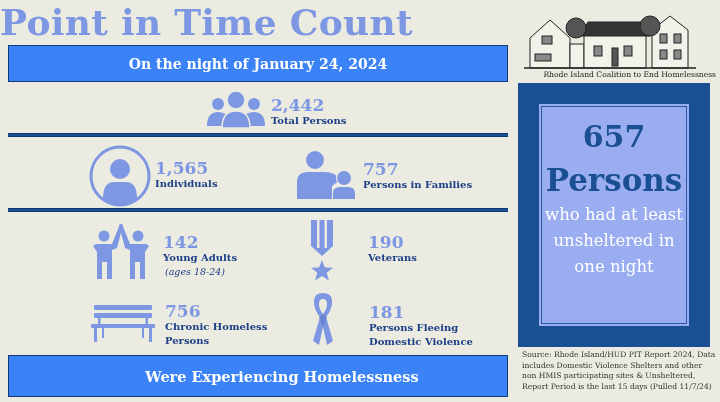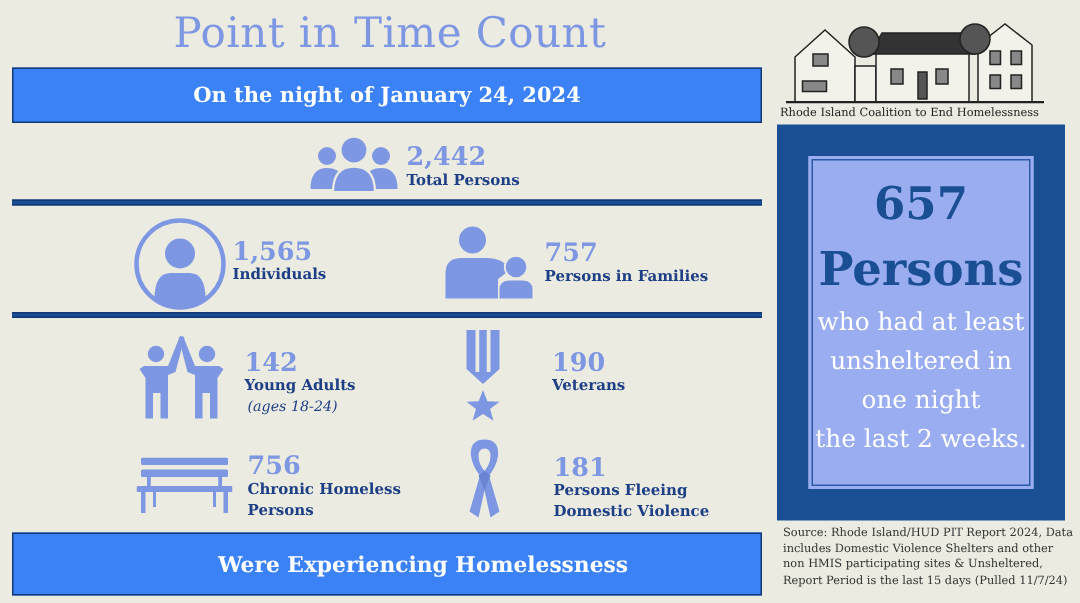--- a/index.html
+++ b/index.html
@@ -7,22 +7,22 @@
   body {
     background: #ebebe1;
     font-family: "DejaVu Serif", "Liberation Serif", serif;
     position: relative;
     color: #1d3f86;
   }
   .abs { position: absolute; }
 
   
   .title {
-    left: 0; top: 2px; width: 520px; text-align: center;
-    font-size: 28px; font-weight: normal; color: #7e97e2;
+    left: 0; top: 2px; width: 520px; 
+    font-size: 36px; font-weight: bold; color: #7e97e2;
     letter-spacing: 0.3px; line-height: 40px;
   }
 
   
   .banner {
     background: #3b82f6; border: 1px solid #123a75;
     color: #ffffff; font-weight: bold; text-align: center;
     display: flex; align-items: center; justify-content: center;
   }
   .banner-top { left: 8px; top: 45px; width: 500px; height: 37px; font-size: 14px; }
@@ -34,21 +34,21 @@
   
   .stat-num { font-weight: bold; color: #7e97e2; font-size: 17px; line-height: 18px; }
   .stat-label { font-weight: bold; color: #1d3f86; font-size: 10px; line-height: 14px; }
   .stat-sub { font-style: italic; color: #1d3f86; font-size: 9.5px; line-height: 14px; margin-left: 2px; }
 
   .icon svg { display: block; }
 
   
   .logo { left: 520px; top: 10px; width: 200px; height: 70px; }
   .logo-caption {
-    position: absolute; left: 0; top: 60px; width: 196px; text-align: left;
+    position: absolute; left: 0; top: 60px; width: 196px; text-align: right;
     font-size: 7.6px; color: #222; letter-spacing: 0;
   }
 
   
   .card {
     left: 518px; top: 83px; width: 192px; height: 264px;
     background: #1a4f93; padding: 21px;
   }
   .card-inner {
     width: 100%; height: 100%;
@@ -216,17 +216,16 @@
   <div class="logo-caption">Rhode Island Coalition to End Homelessness</div>
 </div>
 
 <div class="abs card">
   <div class="card-inner">
     <div class="card-num">657</div>
     <div class="card-title">Persons</div>
     <div class="card-desc">who had at least</div>
     <div class="card-desc" style="margin-top:0">unsheltered in</div>
     <div class="card-desc" style="margin-top:0">one night</div>
-    <div class="card-desc" style="margin-top:0">the last 2 weeks.</div>
   </div>
 </div>
 
 <div class="abs source">Source: Rhode Island/HUD PIT Report 2024, Data includes Domestic Violence Shelters and other non HMIS participating sites &amp; Unsheltered, Report Period is the last 15 days (Pulled 11/7/24)</div>
 
 </body></html>

